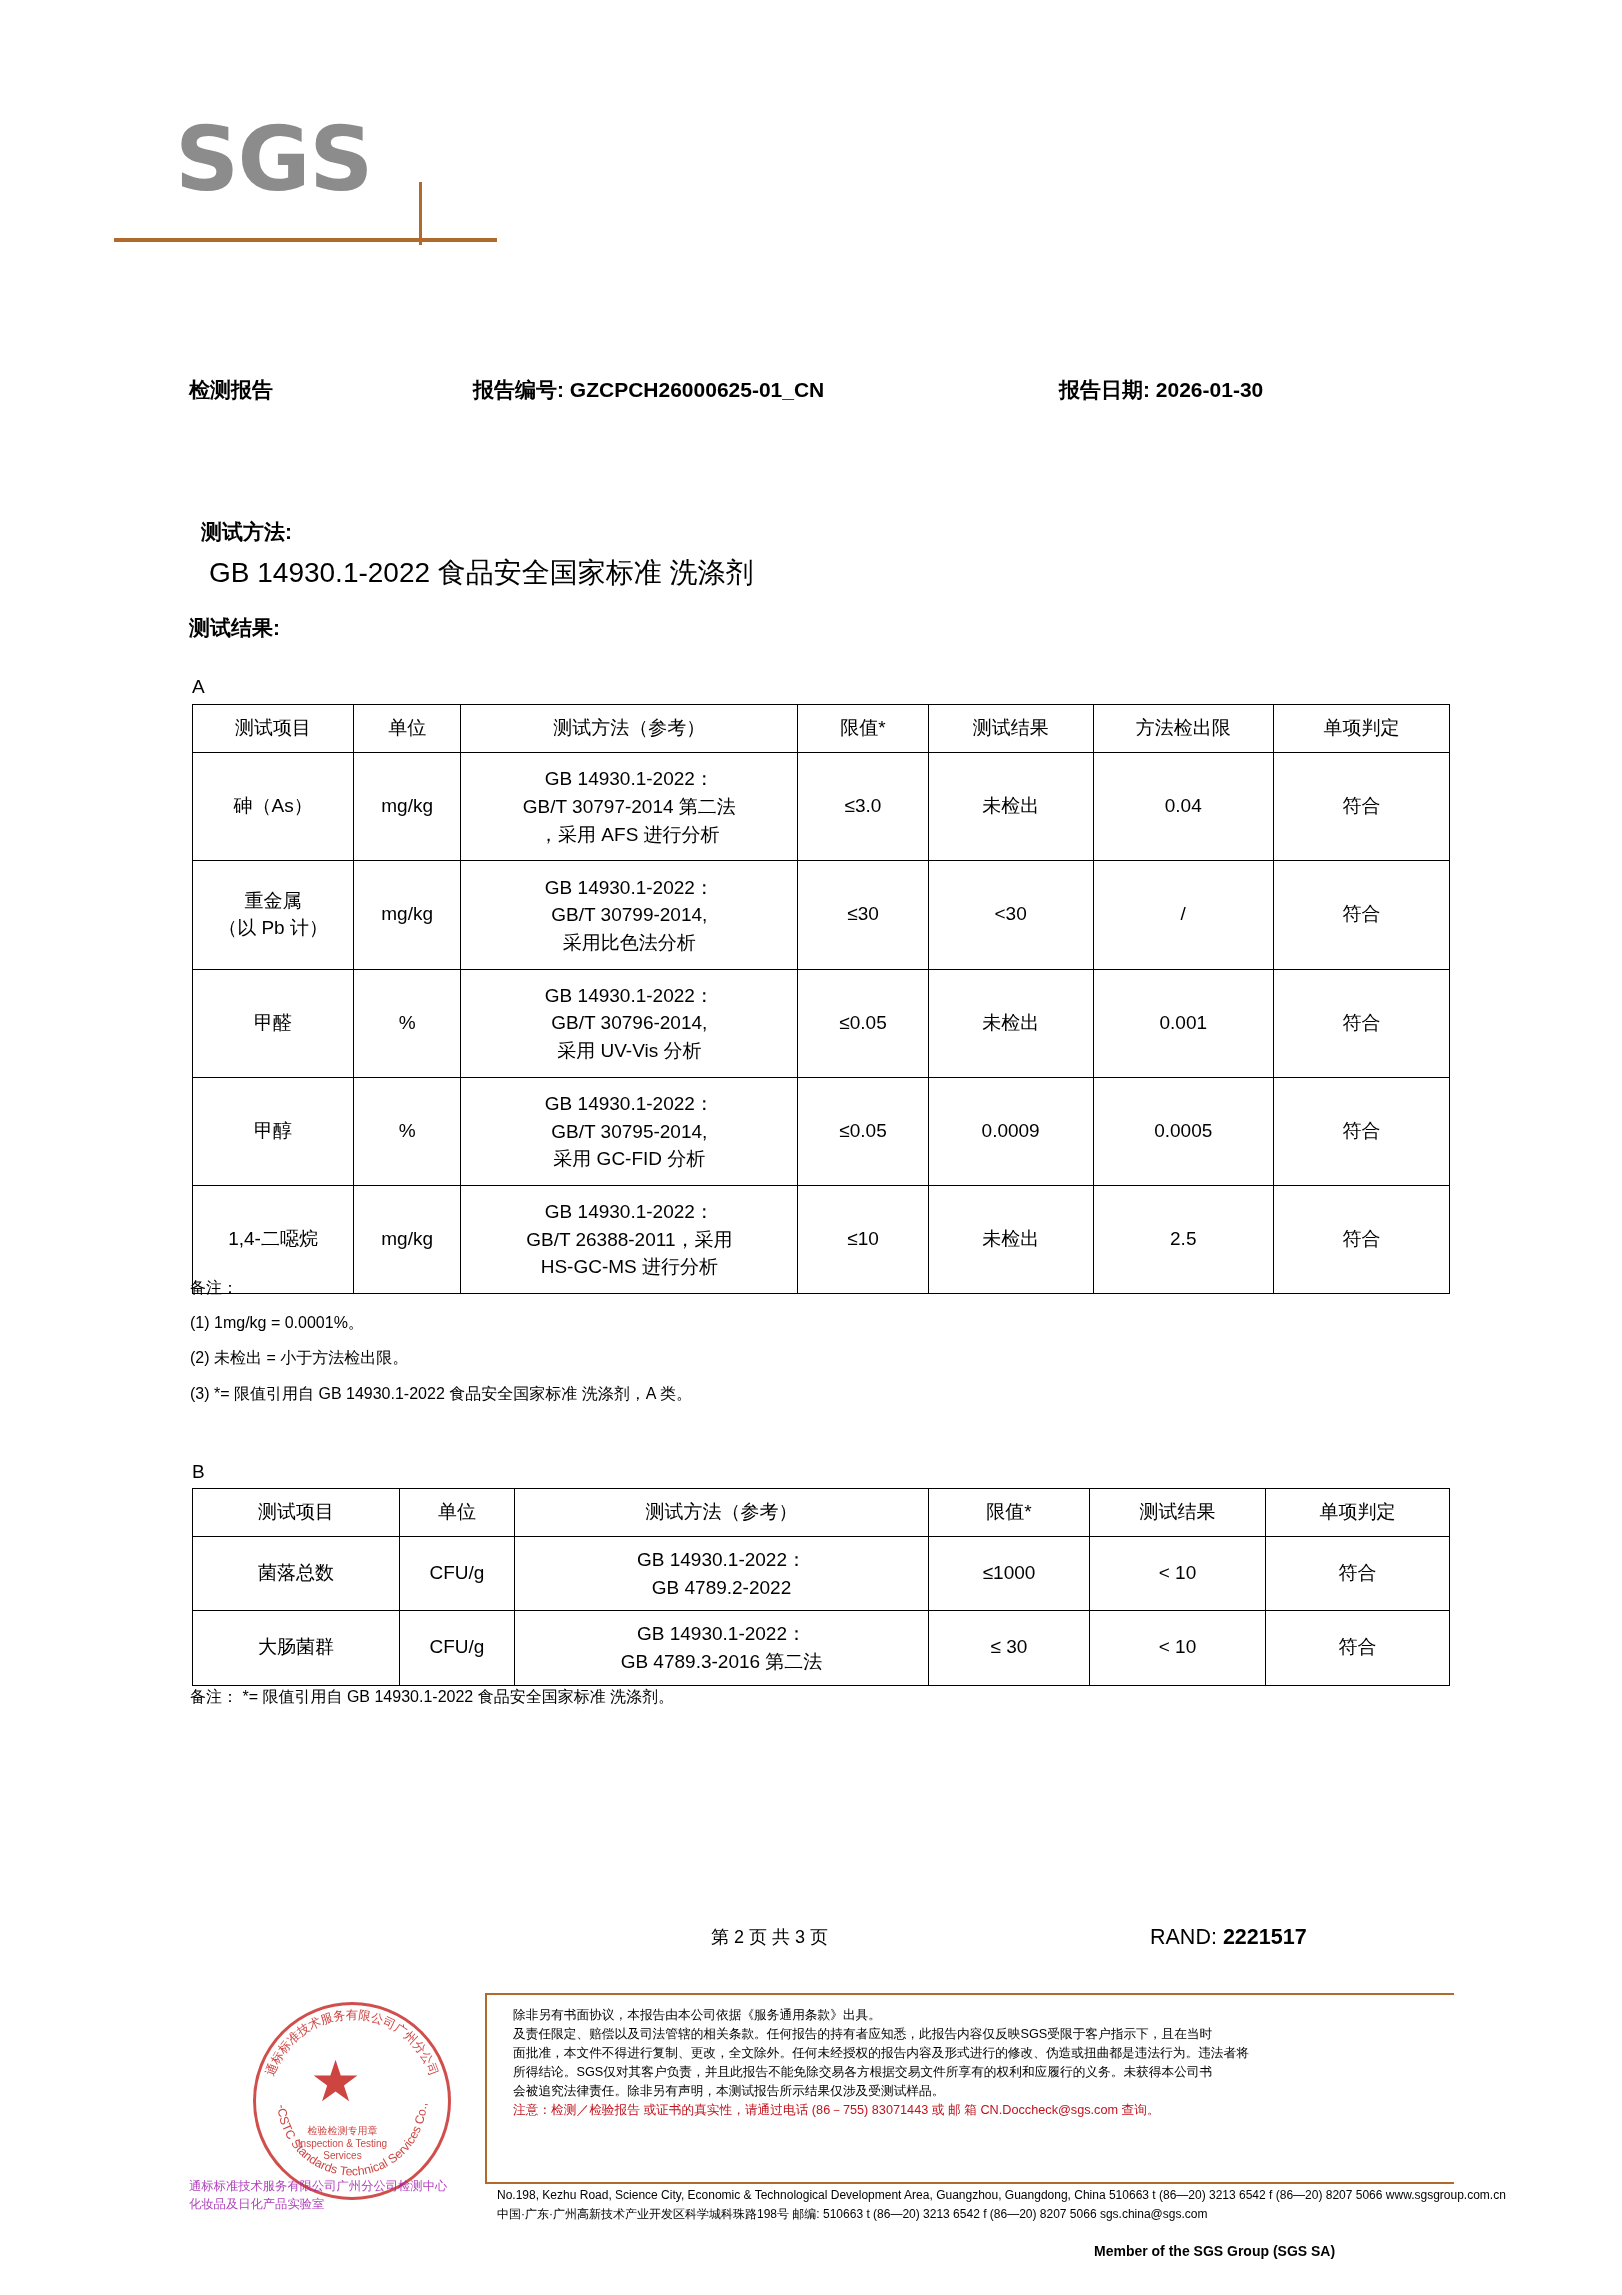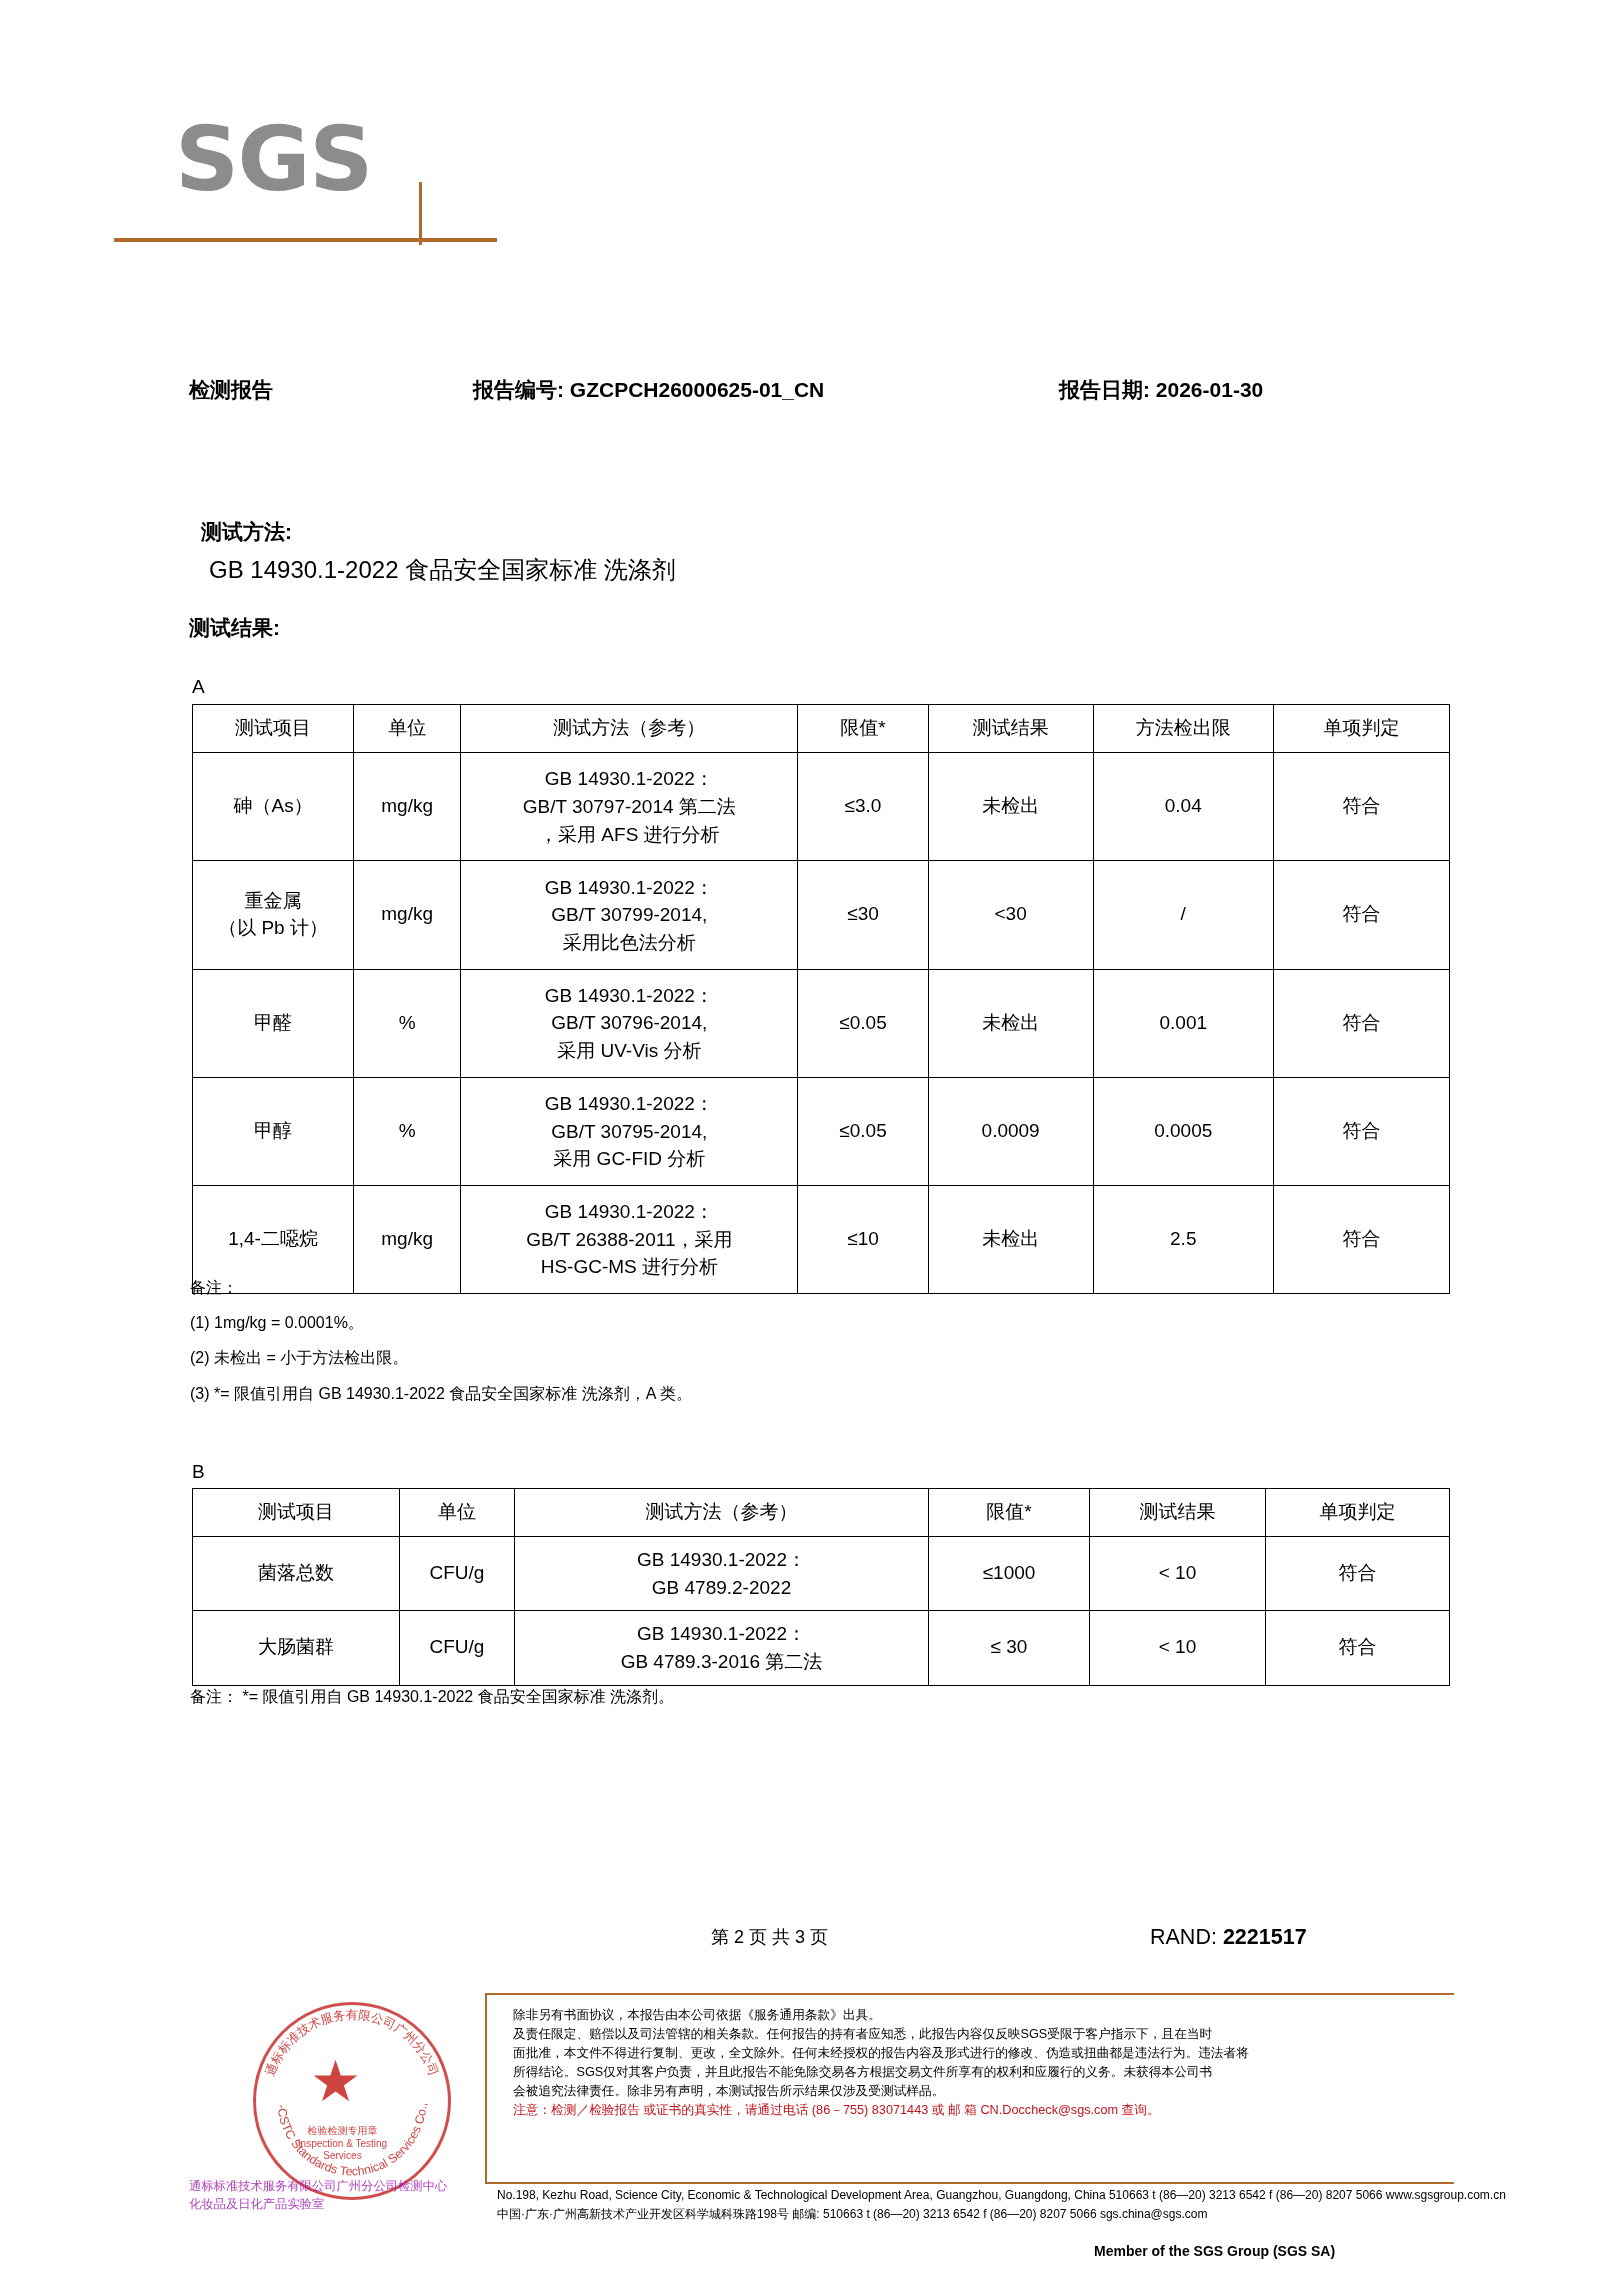--- a/index.html
+++ b/index.html
@@ -73,21 +73,21 @@
   .header-row .h-date  { position: absolute; left: 870px; top: 0; }
 
   
   .sec-title {
     position: absolute;
     font-size: 21px;
     font-weight: bold;
   }
   .sec-text {
     position: absolute;
-    font-size: 24px;
+    font-size: 28px;
   }
 
   #method-title { left: 201px; top: 518px; }
   #method-text  { left: 209px; top: 554px; }
   #result-title { left: 189px; top: 614px; }
 
   .tbl-letter {
     position: absolute;
     font-size: 19px;
   }

